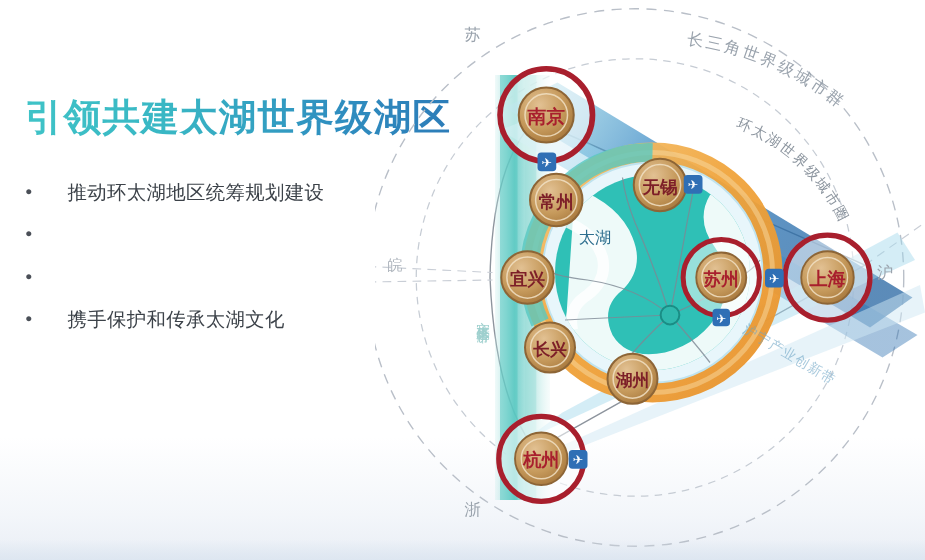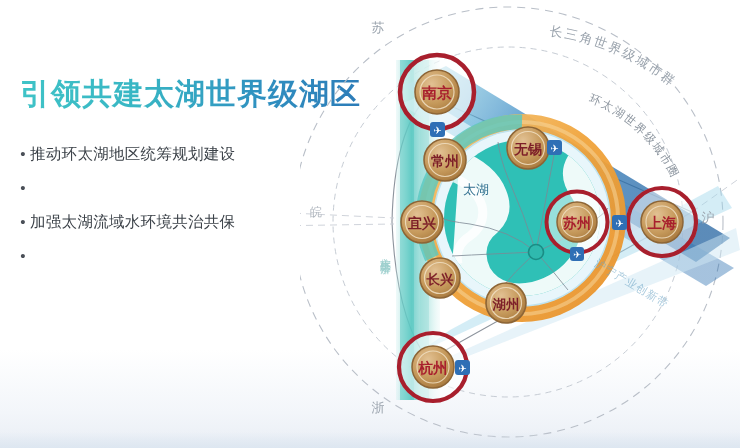--- a/index.html
+++ b/index.html
@@ -18,21 +18,21 @@
     position:absolute;left:20px;top:58px;
     font-size:30px;font-weight:bold;letter-spacing:1px;
     background:linear-gradient(90deg,#3fc3c7 0%,#38b6c4 35%,#2f8fc0 72%,#2c7cb8 100%);
     -webkit-background-clip:text;background-clip:text;color:transparent;
     -webkit-text-fill-color:transparent;
     white-space:nowrap;
   }
   #bullet-list{position:absolute;left:16px;top:128px;width:340px;}
   .bullet-row{display:flex;align-items:flex-start;margin-bottom:14px;}
   .bullet-dot{width:14px;flex:0 0 14px;color:#4a4f57;font-size:15px;line-height:20px;text-align:center;}
-  .bullet-text{font-size:15.5px;color:#3c4249;line-height:20px;letter-spacing:.3px;white-space:nowrap;}
+  .bullet-text{font-size:15.5px;color:#3c4249;line-height:20px;letter-spacing:.3px;white-space:nowrap;margin-left:24px;}
 
   
   #diagram{position:absolute;left:300px;top:0;width:440px;height:448px;}
   #diagram svg{display:block;}
 
   .cn{font-family:"DejaVu Sans","Liberation Sans",sans-serif;}
 
   
   #watermark{
     position:absolute;right:8px;bottom:8px;
@@ -55,24 +55,24 @@
     <div id="bullet-list">
       <div class="bullet-row">
         <span class="bullet-dot">•</span>
         <span class="bullet-text cn">推动环太湖地区统筹规划建设</span>
       </div>
       <div class="bullet-row">
         <span class="bullet-dot">•</span>
       </div>
       <div class="bullet-row">
         <span class="bullet-dot">•</span>
-        <span class="bullet-text cn">加强太湖流域水环境共治共保</span>
-      </div>
-      <div class="bullet-row">
-        <span class="bullet-dot">•</span>
+      </div>
+      <div class="bullet-row">
+        <span class="bullet-dot">•</span>
+        <span class="bullet-text cn">携手保护和传承太湖文化</span>
       </div>
     </div>
   </div>
 
   <div id="diagram">
     <svg width="440" height="448" viewBox="0 0 440 448" xmlns="http://www.w3.org/2000/svg">
       <defs>
         <clipPath id="lakeClip">
           <circle cx="222" cy="218" r="78"></circle>
         </clipPath>

